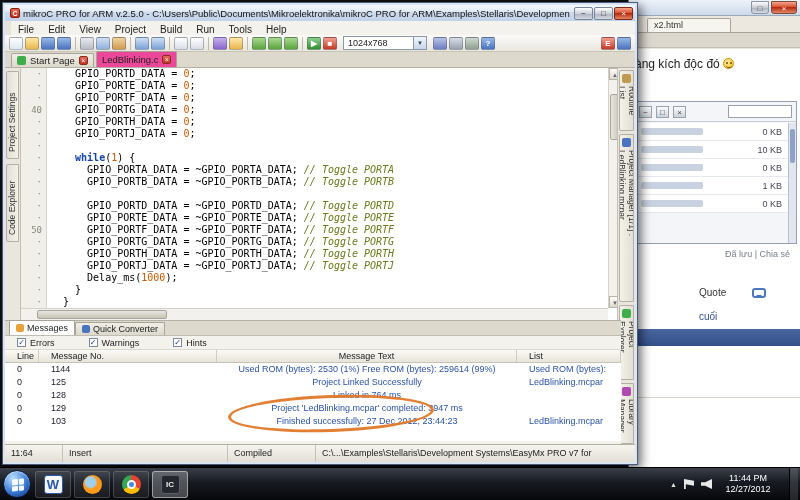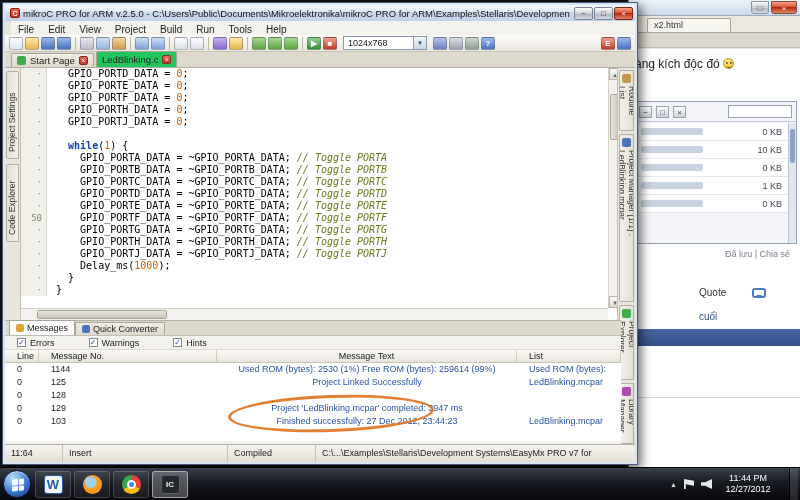--- a/index.html
+++ b/index.html
@@ -77,41 +77,41 @@
                       display:flex; align-items:center; justify-content:space-between; padding-left:4px; font-size:9px; color:#222; }
   #combo-arrow { width:13px; height:12px; background:linear-gradient(#f2f6fb,#c6d6ea); border-left:1px solid #8a97a8;
                  font-size:6px; line-height:12px; text-align:center; color:#345; }
   #tb-right { margin-left:auto; display:flex; align-items:center; }
 
   #tabbar { position:absolute; left:2px; top:49px; right:2px; height:16px; background:#ded9cd;
             border-bottom:1px solid #b4b0a4; display:flex; align-items:flex-end; padding-left:6px; }
   .doc-tab { height:14px; display:flex; align-items:center; gap:4px; padding:0 5px; margin-right:2px;
              font-size:9.5px; color:#222; background:linear-gradient(#f1eee6,#dcd8cc);
              border:1px solid #a8a498; border-bottom:none; border-radius:2px 2px 0 0; }
-  .doc-tab.active { background:#22c55e; height:16px; }
+  .doc-tab.active { background:#ec4899; height:16px; }
   .tab-ic { width:9px; height:9px; border-radius:2px; }
   .tab-close { width:9px; height:9px; background:linear-gradient(#e06a5a,#c03525); color:#fff; font-size:7px;
                line-height:8px; text-align:center; border-radius:2px; border:1px solid #8a2a1a; }
 
   #left-strip { position:absolute; left:2px; top:65px; width:16px; height:252px; background:#e9e6dd;
                 border-right:1px solid #c4c0b4; display:flex; flex-direction:column; gap:5px; padding-top:3px; }
   .v-tab { font-size:8.5px; color:#333; background:linear-gradient(90deg,#f4f1ea,#e2dfd4);
            border:1px solid #b4b0a4; overflow:hidden; }
   .vl { writing-mode:vertical-rl; transform:rotate(180deg); width:13px; margin-left:1px;
         padding:6px 0; border-radius:0 2px 2px 0; }
   #left-strip .vl:nth-child(1){ height:88px; }
   #left-strip .vl:nth-child(2){ height:78px; }
 
   #editor { position:absolute; left:18px; top:65px; width:600px; height:252px; background:#fff; }
   #code-lines { position:absolute; left:0; top:0; right:13px; height:240px; overflow:hidden;
                 font-family:"DejaVu Sans Mono",monospace; font-size:10px; }
   .code-line { display:flex; height:12px; line-height:12px; white-space:pre; }
   .gut { flex:0 0 26px; background:#f0efe9; border-right:1px solid #d8d5ca; color:#8a8a7a;
          text-align:right; padding-right:4px; font-size:9px; }
-  .code { padding-left:9px; }
+  .code { padding-left:16px; }
   .tk-p { color:#000; } .tk-n { color:#c85a00; } .tk-k { color:#1544a8; font-weight:bold; }
   .tk-c { color:#6b7a1e; font-style:italic; }
   #v-scroll { position:absolute; right:0; top:0; width:13px; height:240px; background:#f2f1ee; border-left:1px solid #d4d1c6; }
   .sc-arrow { height:12px; font-size:6px; line-height:12px; text-align:center; color:#667; background:linear-gradient(#fdfdfc,#dcd9d0); border:1px solid #b8b4a8; }
   #v-up { position:absolute; top:0; left:0; right:0; }
   #v-down { position:absolute; bottom:0; left:0; right:0; }
   #v-thumb { position:absolute; left:1px; top:26px; width:10px; height:46px; background:linear-gradient(90deg,#e8e6e0,#c6c3b8); border:1px solid #a8a498; border-radius:2px; }
   #h-scroll { position:absolute; left:0; bottom:0; width:587px; height:12px; background:#f2f1ee; border-top:1px solid #d4d1c6; }
   #h-thumb { position:absolute; left:16px; top:1px; width:130px; height:9px; background:linear-gradient(#e8e6e0,#c6c3b8); border:1px solid #a8a498; border-radius:2px; }
 
@@ -317,27 +317,28 @@
   <div id="left-strip">
       <div class="v-tab vl">Project Settings</div>
       <div class="v-tab vl">Code Explorer</div>
     </div>
 
   <div id="editor">
     <div id="code-lines">
         <div class="code-line"><span class="gut">·</span><span class="code"><span class="tk-p">  GPIO_PORTD_DATA = </span><span class="tk-n">0</span><span class="tk-p">;</span></span></div>
         <div class="code-line"><span class="gut">·</span><span class="code"><span class="tk-p">  GPIO_PORTE_DATA = </span><span class="tk-n">0</span><span class="tk-p">;</span></span></div>
         <div class="code-line"><span class="gut">·</span><span class="code"><span class="tk-p">  GPIO_PORTF_DATA = </span><span class="tk-n">0</span><span class="tk-p">;</span></span></div>
+        <div class="code-line"><span class="gut">40</span><span class="code"><span class="tk-p">  GPIO_PORTG_DATA = </span><span class="tk-n">0</span><span class="tk-p">;</span></span></div>
         <div class="code-line"><span class="gut">·</span><span class="code"><span class="tk-p">  GPIO_PORTH_DATA = </span><span class="tk-n">0</span><span class="tk-p">;</span></span></div>
         <div class="code-line"><span class="gut">·</span><span class="code"><span class="tk-p">  GPIO_PORTJ_DATA = </span><span class="tk-n">0</span><span class="tk-p">;</span></span></div>
         <div class="code-line"><span class="gut">·</span><span class="code"><span class="tk-p"></span></span></div>
         <div class="code-line"><span class="gut">·</span><span class="code"><span class="tk-p">  </span><span class="tk-k">while</span><span class="tk-p">(</span><span class="tk-n">1</span><span class="tk-p">) {</span></span></div>
         <div class="code-line"><span class="gut">·</span><span class="code"><span class="tk-p">    GPIO_PORTA_DATA = ~GPIO_PORTA_DATA; </span><span class="tk-c">// Toggle PORTA</span></span></div>
         <div class="code-line"><span class="gut">·</span><span class="code"><span class="tk-p">    GPIO_PORTB_DATA = ~GPIO_PORTB_DATA; </span><span class="tk-c">// Toggle PORTB</span></span></div>
-        <div class="code-line"><span class="gut">·</span><span class="code"><span class="tk-p">    GPIO_PORTC_DATA = ~GPIO_PORTC_DATA; </span><span class="tk-c">// Toggle PORTC</span></span></div>
+        <div class="code-line"><span class="gut">·</span></div>
         <div class="code-line"><span class="gut">·</span><span class="code"><span class="tk-p">    GPIO_PORTD_DATA = ~GPIO_PORTD_DATA; </span><span class="tk-c">// Toggle PORTD</span></span></div>
         <div class="code-line"><span class="gut">·</span><span class="code"><span class="tk-p">    GPIO_PORTE_DATA = ~GPIO_PORTE_DATA; </span><span class="tk-c">// Toggle PORTE</span></span></div>
         <div class="code-line"><span class="gut">50</span><span class="code"><span class="tk-p">    GPIO_PORTF_DATA = ~GPIO_PORTF_DATA; </span><span class="tk-c">// Toggle PORTF</span></span></div>
         <div class="code-line"><span class="gut">·</span><span class="code"><span class="tk-p">    GPIO_PORTG_DATA = ~GPIO_PORTG_DATA; </span><span class="tk-c">// Toggle PORTG</span></span></div>
         <div class="code-line"><span class="gut">·</span><span class="code"><span class="tk-p">    GPIO_PORTH_DATA = ~GPIO_PORTH_DATA; </span><span class="tk-c">// Toggle PORTH</span></span></div>
         <div class="code-line"><span class="gut">·</span><span class="code"><span class="tk-p">    GPIO_PORTJ_DATA = ~GPIO_PORTJ_DATA; </span><span class="tk-c">// Toggle PORTJ</span></span></div>
         <div class="code-line"><span class="gut">·</span><span class="code"><span class="tk-p">    Delay_ms(</span><span class="tk-n">1000</span><span class="tk-p">);</span></span></div>
         <div class="code-line"><span class="gut">·</span><span class="code"><span class="tk-p">  }</span></span></div>
         <div class="code-line"><span class="gut">·</span><span class="code"><span class="tk-p">}</span></span></div>
       </div>
@@ -410,20 +411,21 @@
         </div>
         <div class="msg-row">
           <div class="mcol c0">0</div>
           <div class="mcol c1">125</div>
           <div class="mcol c2">Project Linked Successfully</div>
           <div class="mcol c3">LedBlinking.mcpar</div>
         </div>
         <div class="msg-row">
           <div class="mcol c0">0</div>
           <div class="mcol c1">128</div>
+          <div class="mcol c2">Linked in 764 ms</div>
           <div class="mcol c3"></div>
         </div>
         <div class="msg-row">
           <div class="mcol c0">0</div>
           <div class="mcol c1">129</div>
           <div class="mcol c2">Project 'LedBlinking.mcpar' completed: 3947 ms</div>
           <div class="mcol c3"></div>
         </div>
         <div class="msg-row">
           <div class="mcol c0">0</div>

